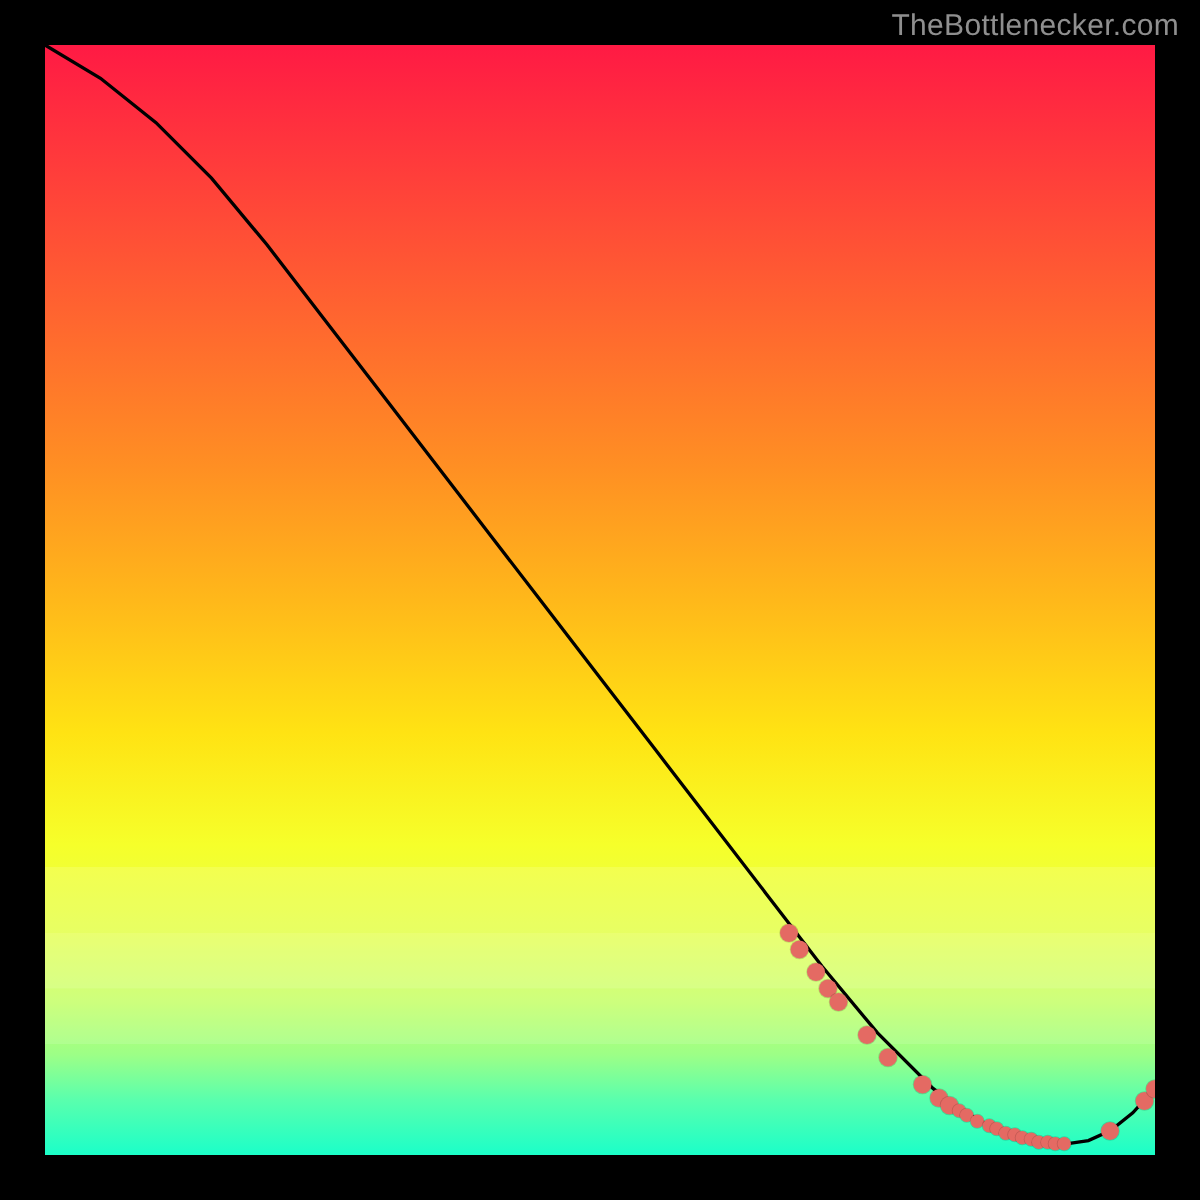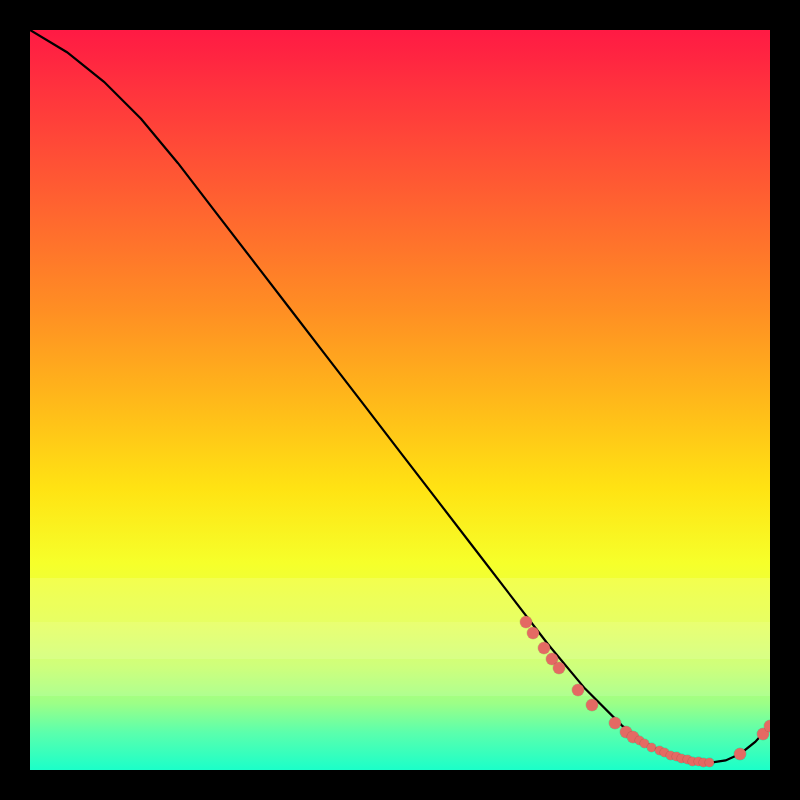--- a/index.html
+++ b/index.html
@@ -81,20 +81,21 @@
     border-radius: 50%;
     background: #e46a63;
     box-shadow: 0 0 0 0.5px rgba(0,0,0,0.15);
   }
   .dot.tiny { width: 9px; height: 9px; margin-left:-4.5px; margin-top:-4.5px; }
 </style>
 </head>
 <body>
 
 <div class="frame">
+  <div class="watermark">TheBottlenecker.com</div>
 
   <div class="plot-area">
     <div class="gradient"></div>
     <div class="lighten-band band-1"></div>
     <div class="lighten-band band-2"></div>
     <div class="lighten-band band-3"></div>
 
     <svg class="curve" viewBox="0 0 740 740" preserveAspectRatio="none">
       <path id="curve-path" d="M0.0 0.0 L37.0 22.2 L74.0 51.8 L111.0 88.8 L148.0 133.2 L185.0 181.3 L222.0 229.4 L259.0 277.5 L296.0 325.6 L333.0 373.7 L370.0 421.8 L407.0 469.9 L444.0 518.0 L481.0 566.1 L518.0 614.2 L555.0 658.6 L592.0 695.6 L606.8 706.7 L621.6 716.3 L636.4 723.7 L651.2 729.6 L666.0 732.6 L680.8 732.6 L695.6 730.4 L710.4 723.7 L725.2 711.9 L740.0 695.6 " fill="none" stroke="#000" stroke-width="2.2"></path>
     </svg>

